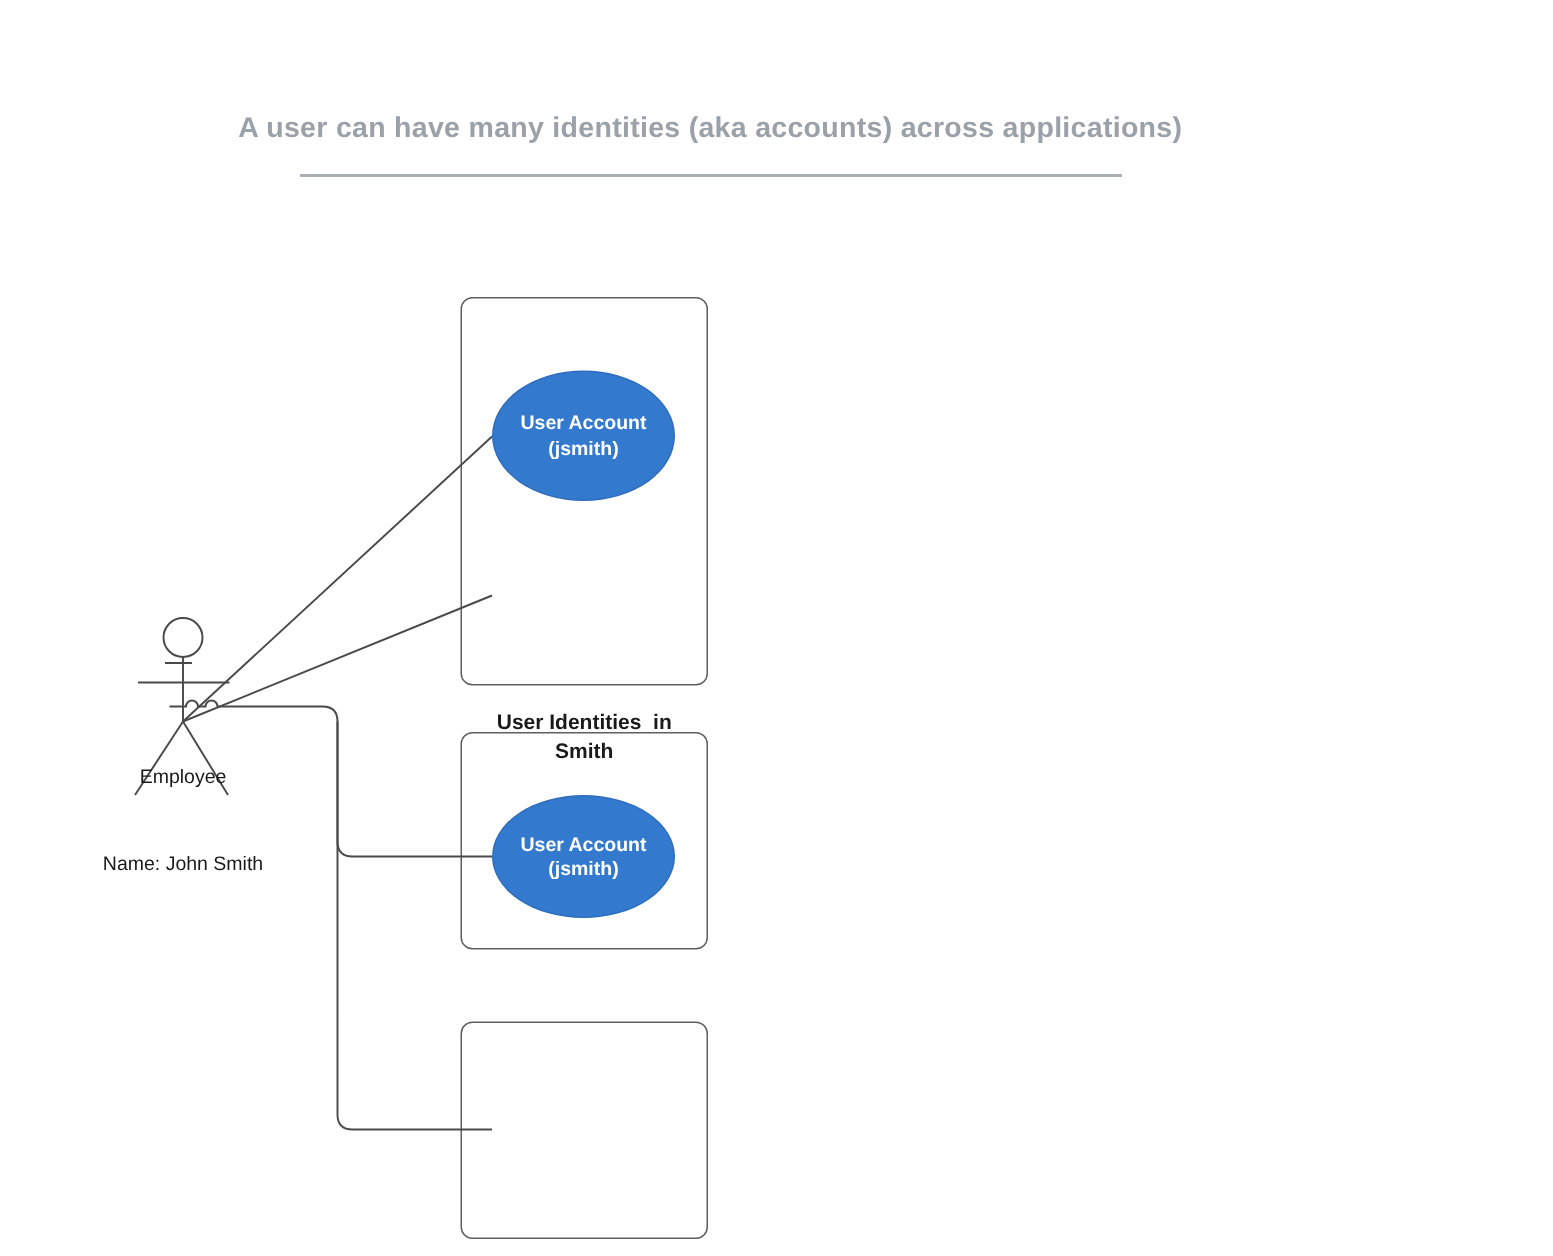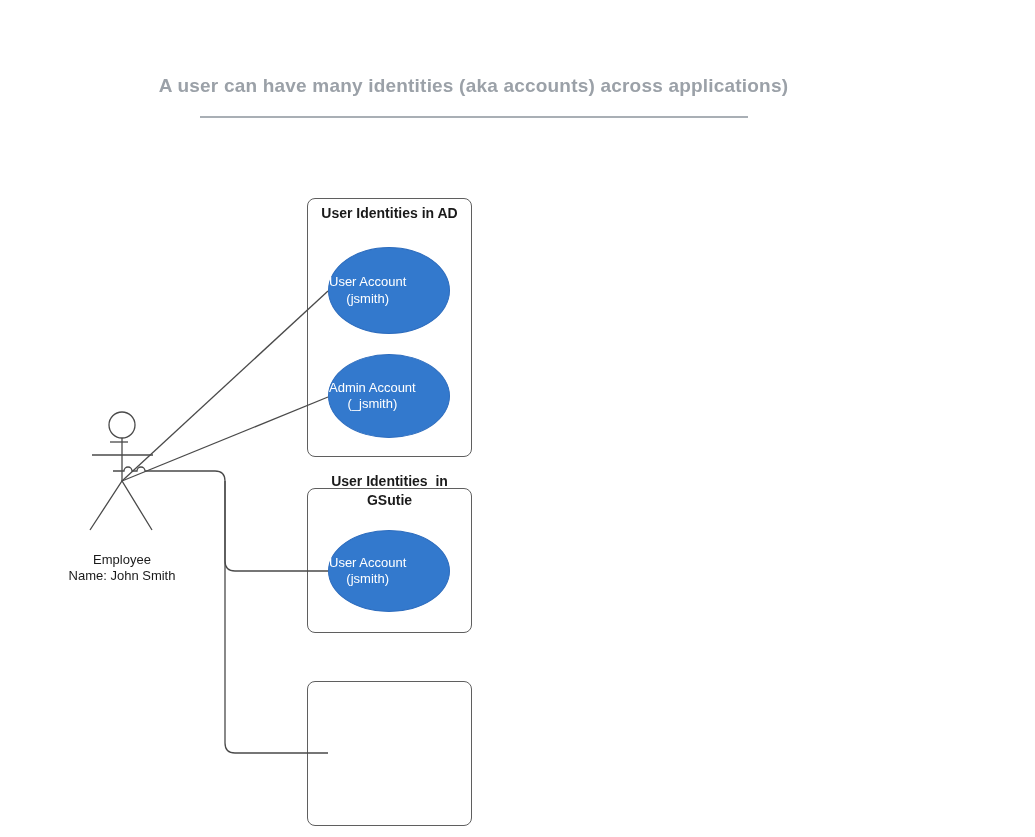--- a/index.html
+++ b/index.html
@@ -72,41 +72,43 @@
     fill: #ffffff;
   }
 
   .usecase {
     background: var(--accent-blue, #3379CD);
     border: 1px solid var(--accent-blue-border, #2E6DBE);
     border-radius: 50%;
     z-index: 3;
     display: flex;
     align-items: center;
+    justify-content: center;
     box-sizing: border-box;
+    font-weight: bold;
   }
   .usecase .label {
     color: var(--ellipse-text, #FFFFFF);
     font-size: 13px;
     line-height: 16.5px;
     text-align: center;
     white-space: pre-wrap;
   }
   .e1 { left: 328px; top: 247px; width: 122px; height: 87px; }
   .e2 { left: 328px; top: 354px; width: 122px; height: 84px; }
   .e3 { left: 328px; top: 530px; width: 122px; height: 82px; }
   .e4 { left: 328px; top: 712px; width: 122px; height: 82px; }
 
   .actor-label {
     text-align: center;
     font-size: 13px;
     color: var(--text-black, #1A1A1A);
     z-index: 4;
   }
-  .employee-label { left: 62px; top: 552px; width: 120px; }
+  .employee-label { left: 62px; top: 510px; width: 120px; }
   .name-label     { left: 42px; top: 568px; width: 160px; }
 </style>
 </head>
 <body>
 
 <div class="canvas">
 
   <div class="abs main-title">A user can have many identities (aka accounts) across applications)</div>
   <div class="abs title-underline"></div>
 
@@ -121,31 +123,26 @@
       <path class="stroke-line" d="M 110 442 H 128"></path>
       <path class="stroke-line" d="M 92 455 H 153"></path>
       <path class="stroke-line" d="M 90 530 L 122 481 L 152 530"></path>
     </g>
     <path class="stroke-line" d="M 122 481 L 328 291"></path>
     <path class="stroke-line" d="M 122 481 L 328 397"></path>
     <path class="stroke-line" d="M 113 471 H 124 a 4 4 0 0 1 8 0 H 137 a 4 4 0 0 1 8 0 H 215 Q 225 471 225 481 V 561 Q 225 571 235 571 H 328"></path>
     <path class="stroke-line" d="M 225 481 V 743 Q 225 753 235 753 H 328"></path>
   </svg>
 
-  <div class="abs group-title t-ad">User Identities in AD</div>
   <div class="abs group-title t-gsuite">User Identities  in
-GSutie</div>
+Smith</div>
 
   <div class="abs usecase e1">
     <span class="label">User Account
 (jsmith)</span>
-  </div>
-  <div class="abs usecase e2">
-    <span class="label">Admin Account
-(_jsmith)</span>
   </div>
   <div class="abs usecase e3">
     <span class="label">User Account
 (jsmith)</span>
   </div>
 
   <div class="abs actor-label employee-label">Employee</div>
   <div class="abs actor-label name-label">Name: John Smith</div>
 
 </div>

